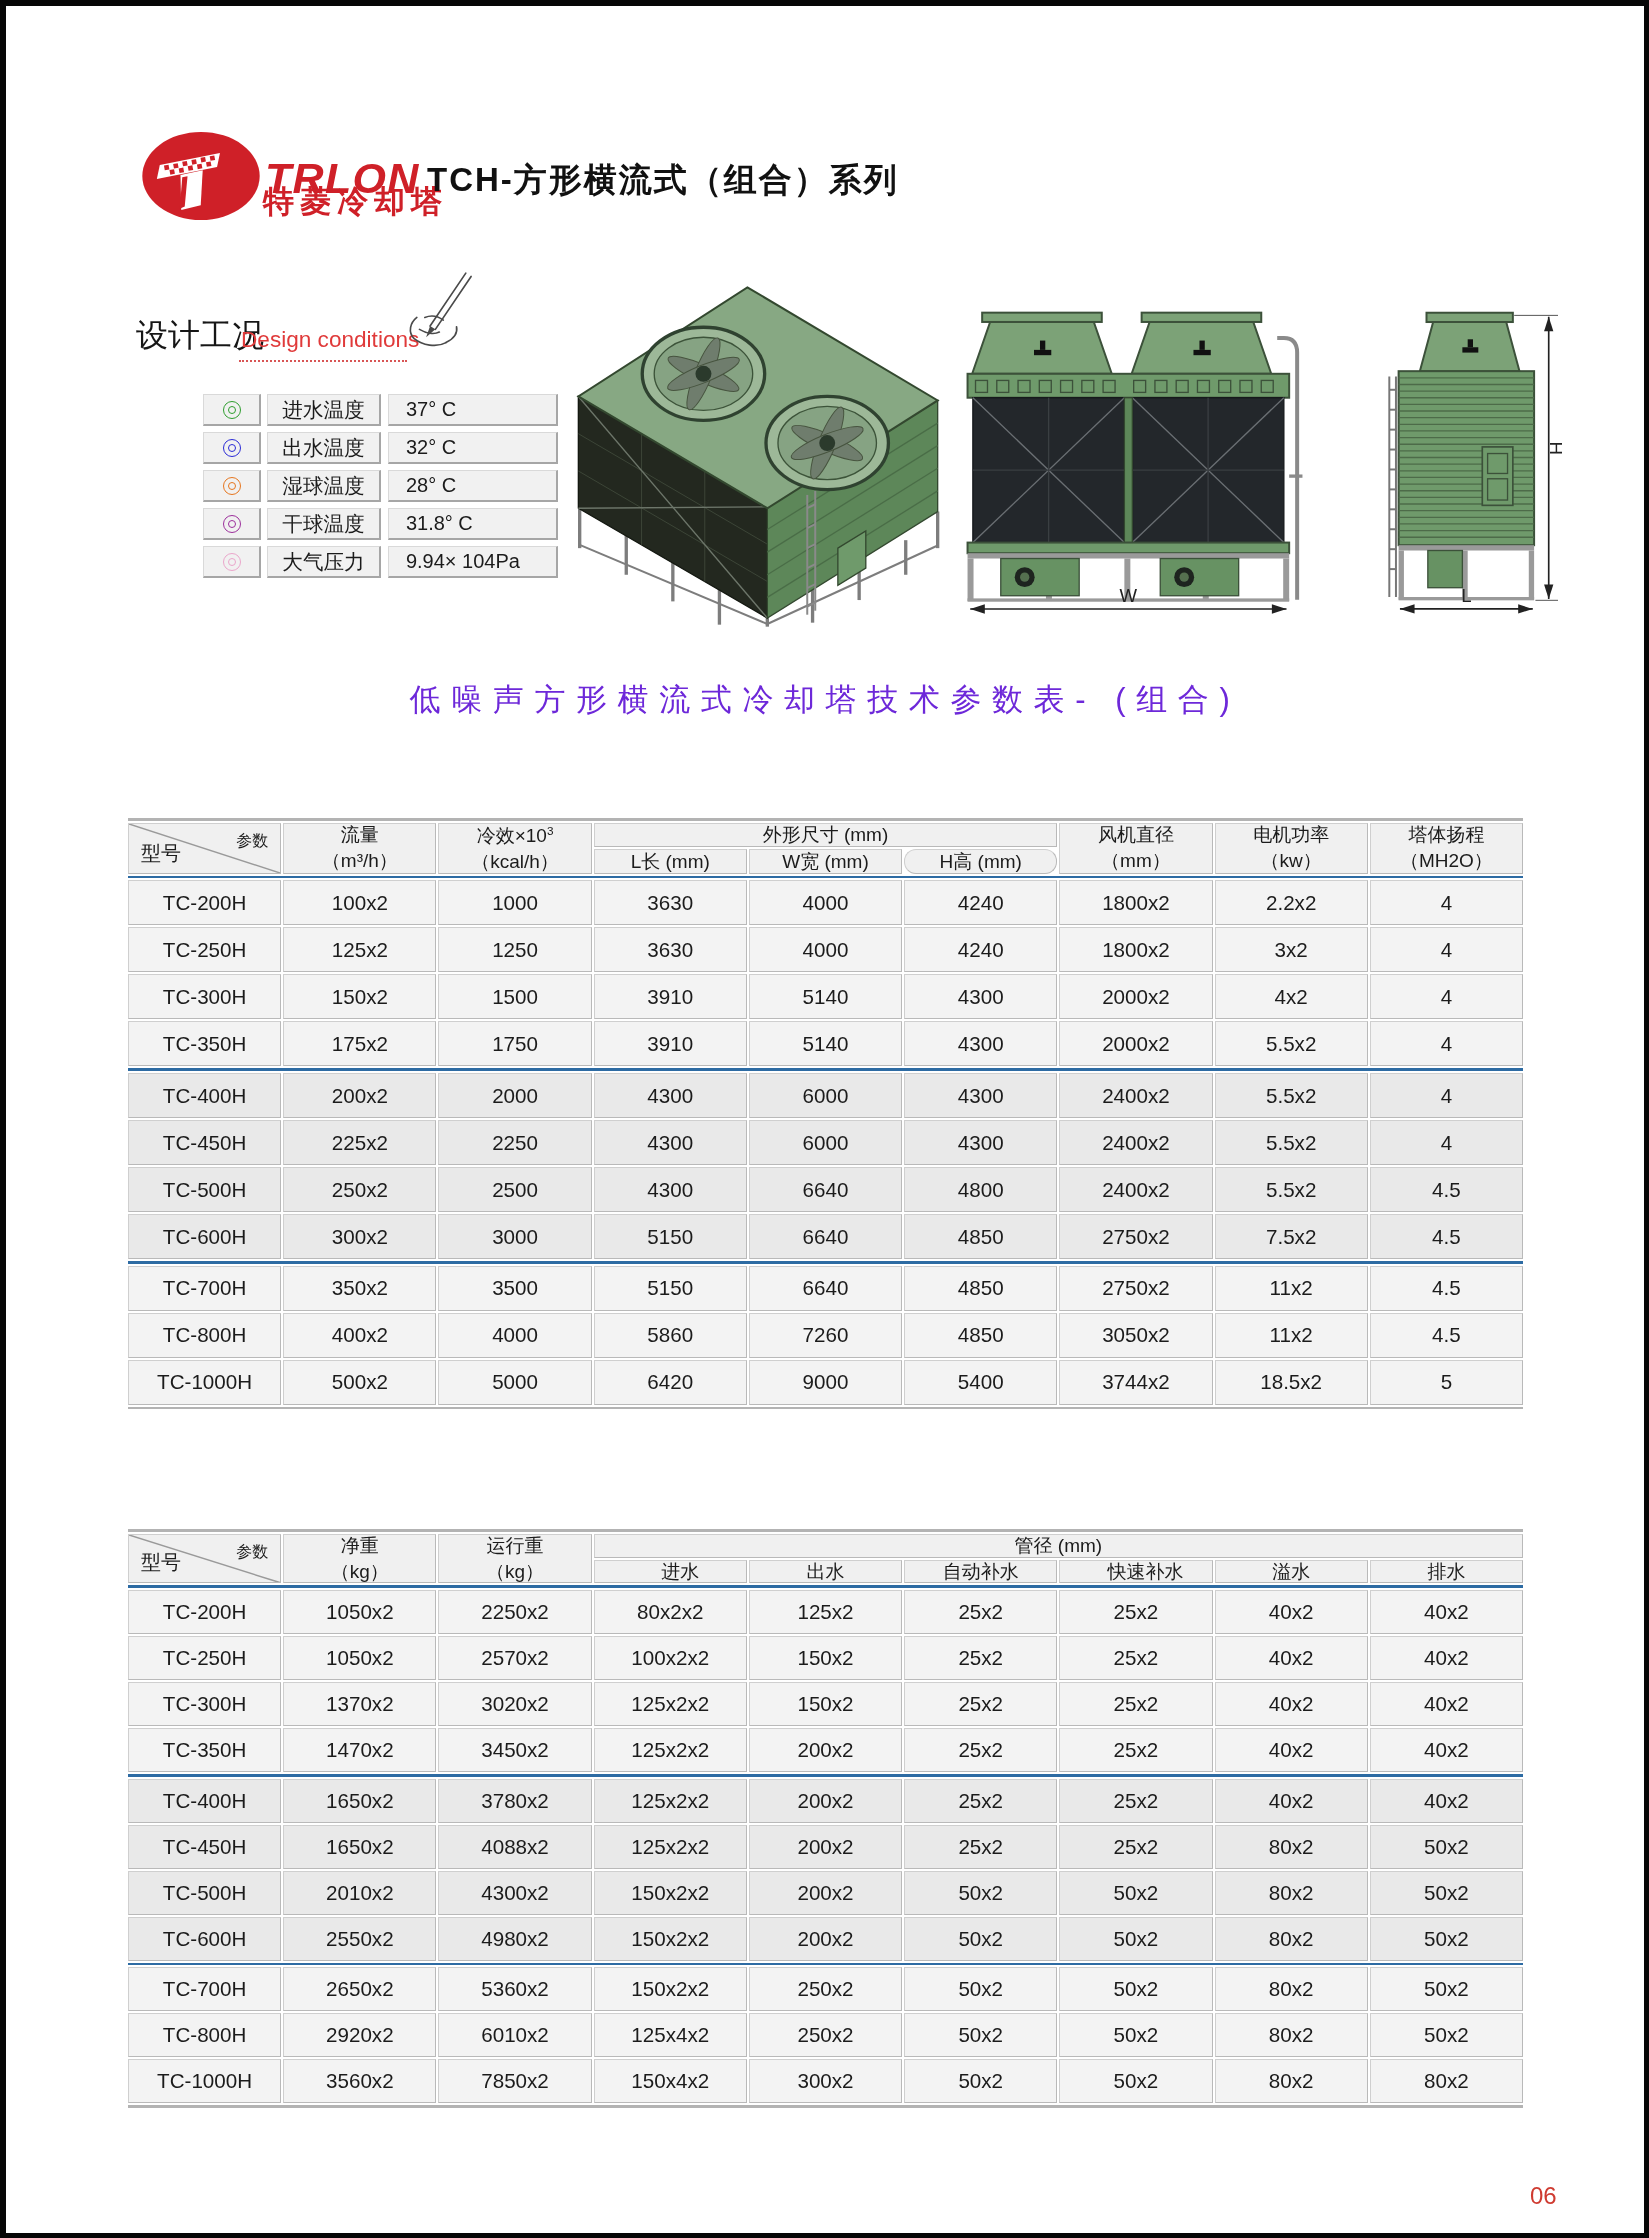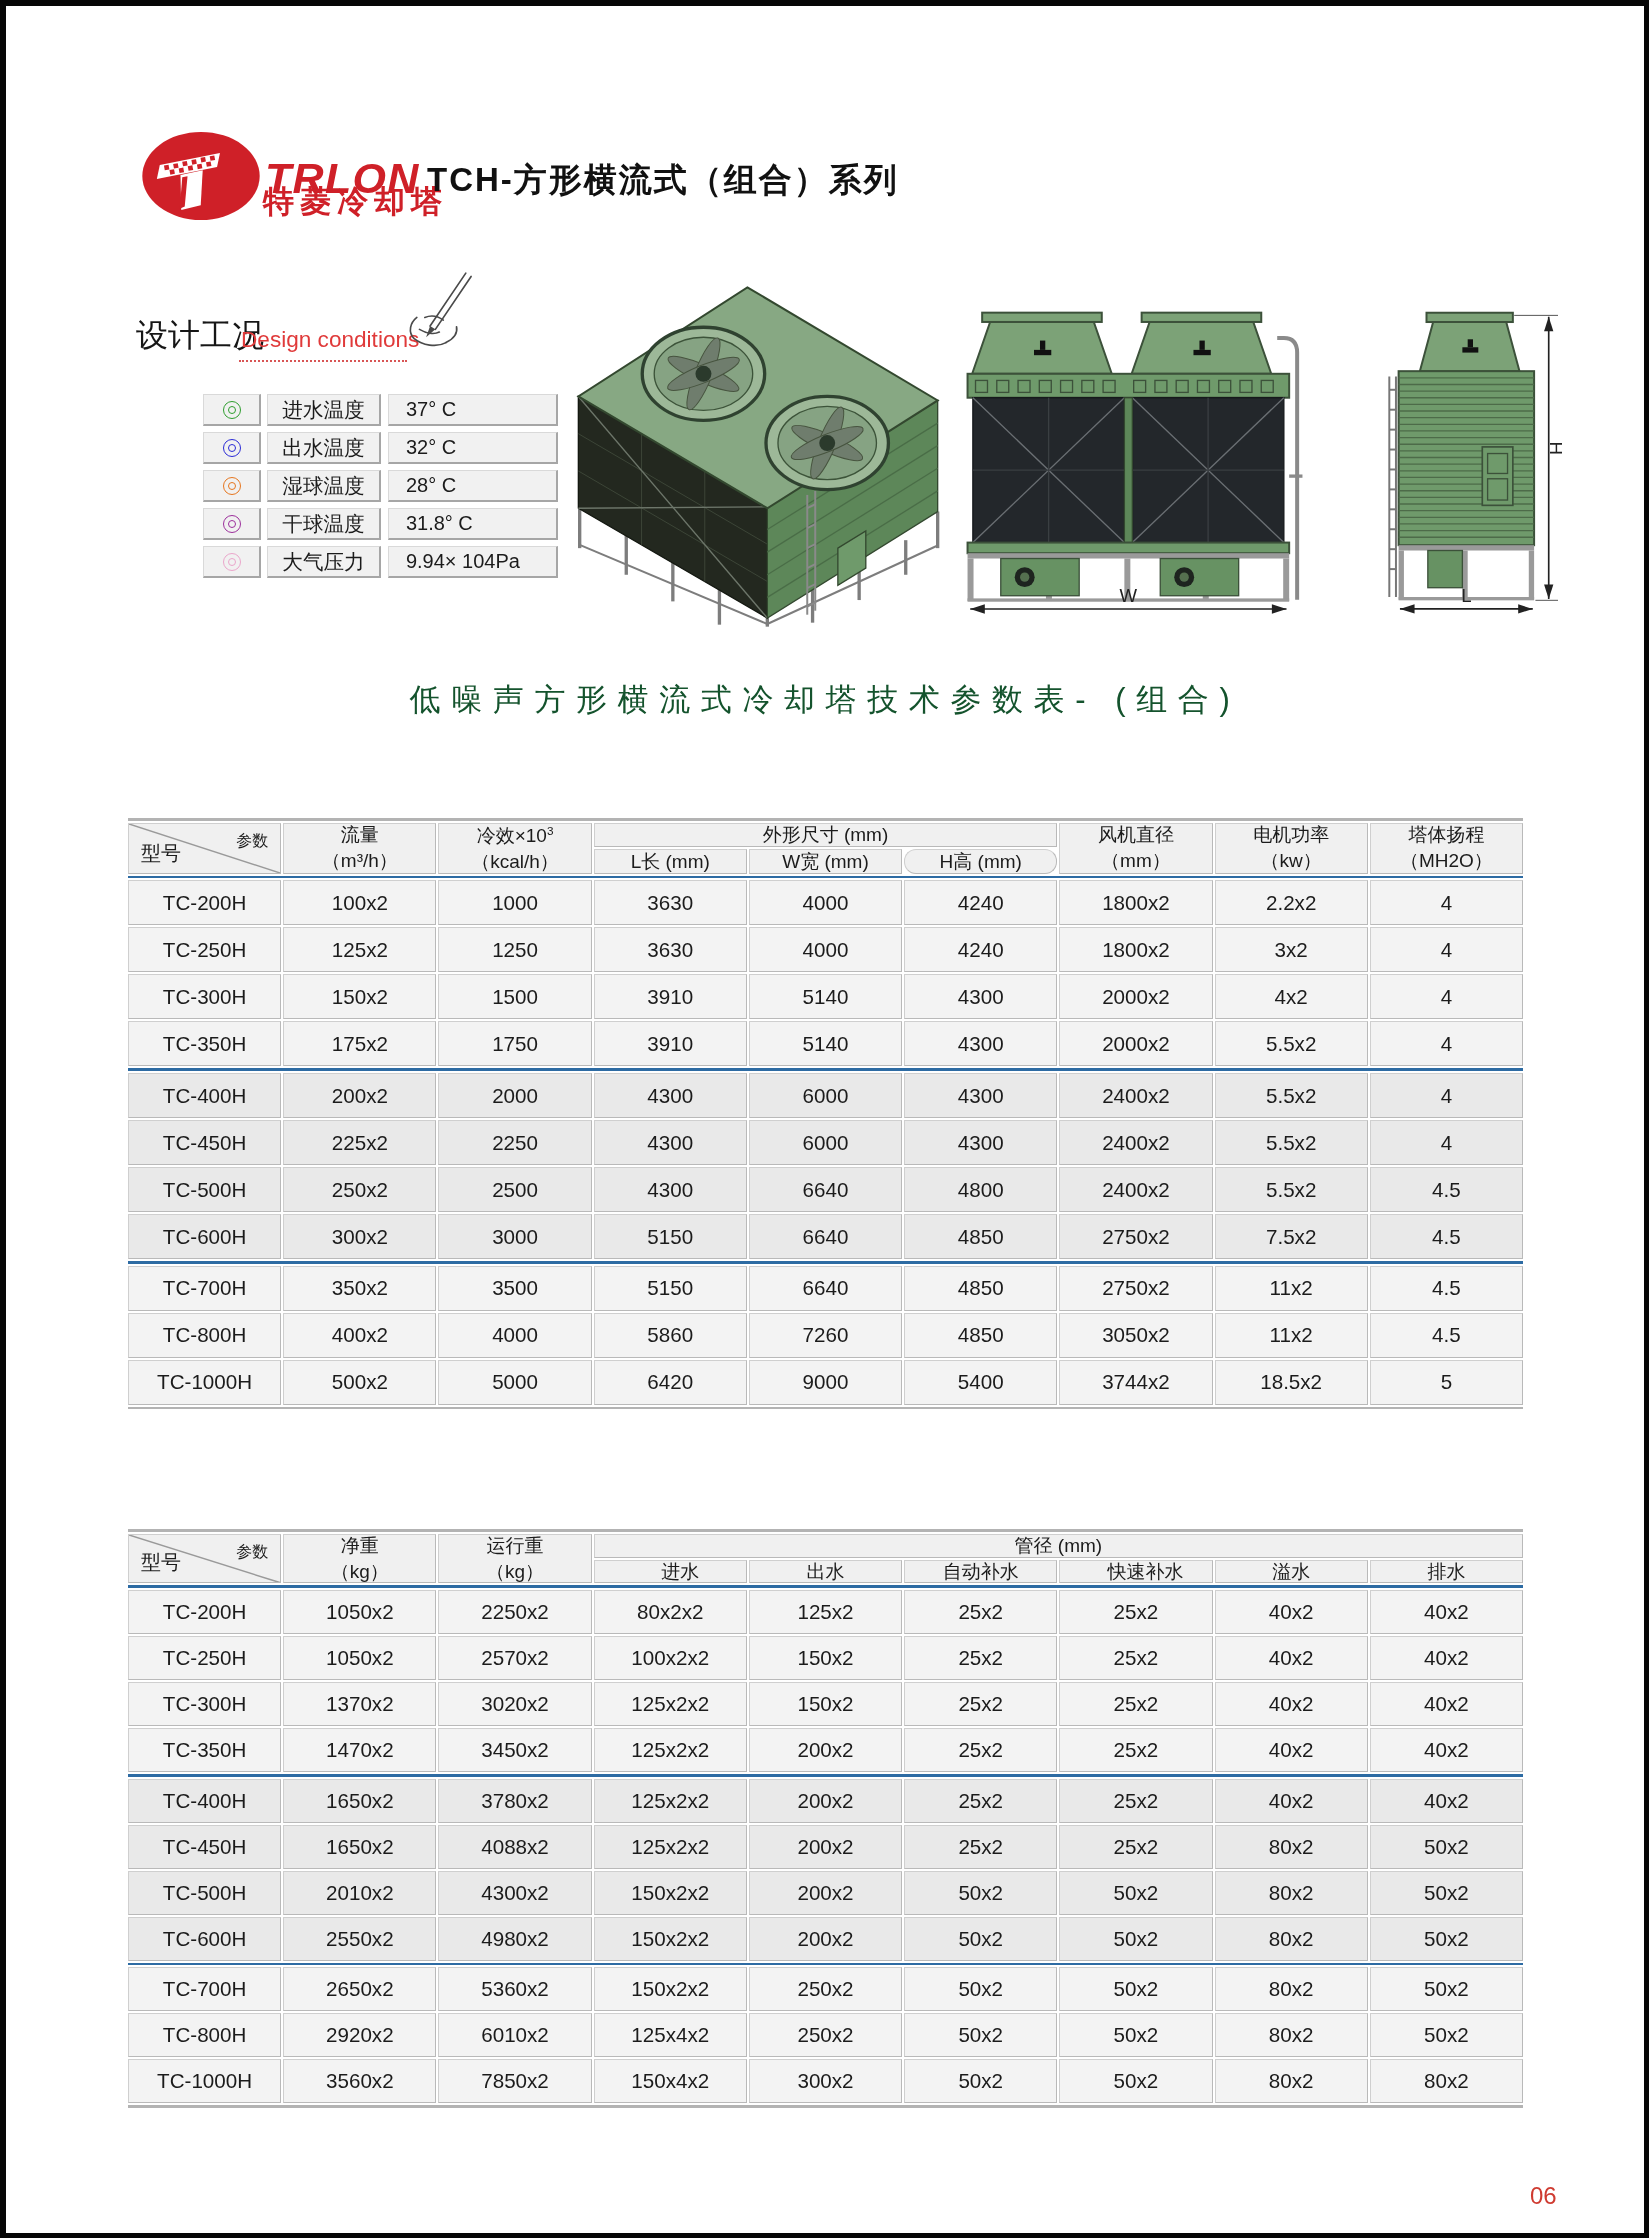--- a/index.html
+++ b/index.html
@@ -21,21 +21,21 @@
   .dc-cell{background:#f1f1f1;border:0.7px solid #d9d9d9;border-right:2px solid #a6a6a6;
            border-bottom:2px solid #a6a6a6;height:32px;display:flex;align-items:center;box-sizing:border-box;}
   .dc-icon-cell{width:58px;justify-content:center;margin-right:6px;}
   .dc-label-cell{width:114px;justify-content:center;font-size:20.6px;margin-right:6.6px;}
   .dc-value-cell{width:170px;font-size:20px;padding-left:17.3px;}
   .ring-outer{width:16px;height:16px;border-radius:50%;border:1.7px solid currentColor;
               display:flex;align-items:center;justify-content:center;}
   .ring-inner{width:6px;height:6px;border-radius:50%;border:1.7px solid currentColor;}
 
   
-  .sec-cn{width:100%;text-align:center;font-size:31px;color:#14532d;letter-spacing:10.6px;}
+  .sec-cn{width:100%;text-align:center;font-size:31px;color:#6d28d9;letter-spacing:10.6px;}
   .sec-en{width:100%;text-align:center;font-size:20px;color:#1d1d1d;letter-spacing:0.7px;}
 
   
   .ptable{display:grid;grid-template-columns:repeat(9,1fr);gap:2px;background:#fff;}
   .bar{grid-column:1/-1;height:2.7px;}
   .bar-gray{background:#b3b3b3;}
   .bar-blue{background:#2d6ba3;}
   .hcell,.tcell{background:#f0f0f0;border:0.7px solid #cfcfcf;border-right-color:#b9b9b9;
         border-bottom-color:#b9b9b9;box-sizing:border-box;display:flex;align-items:center;
         justify-content:center;text-align:center;}

